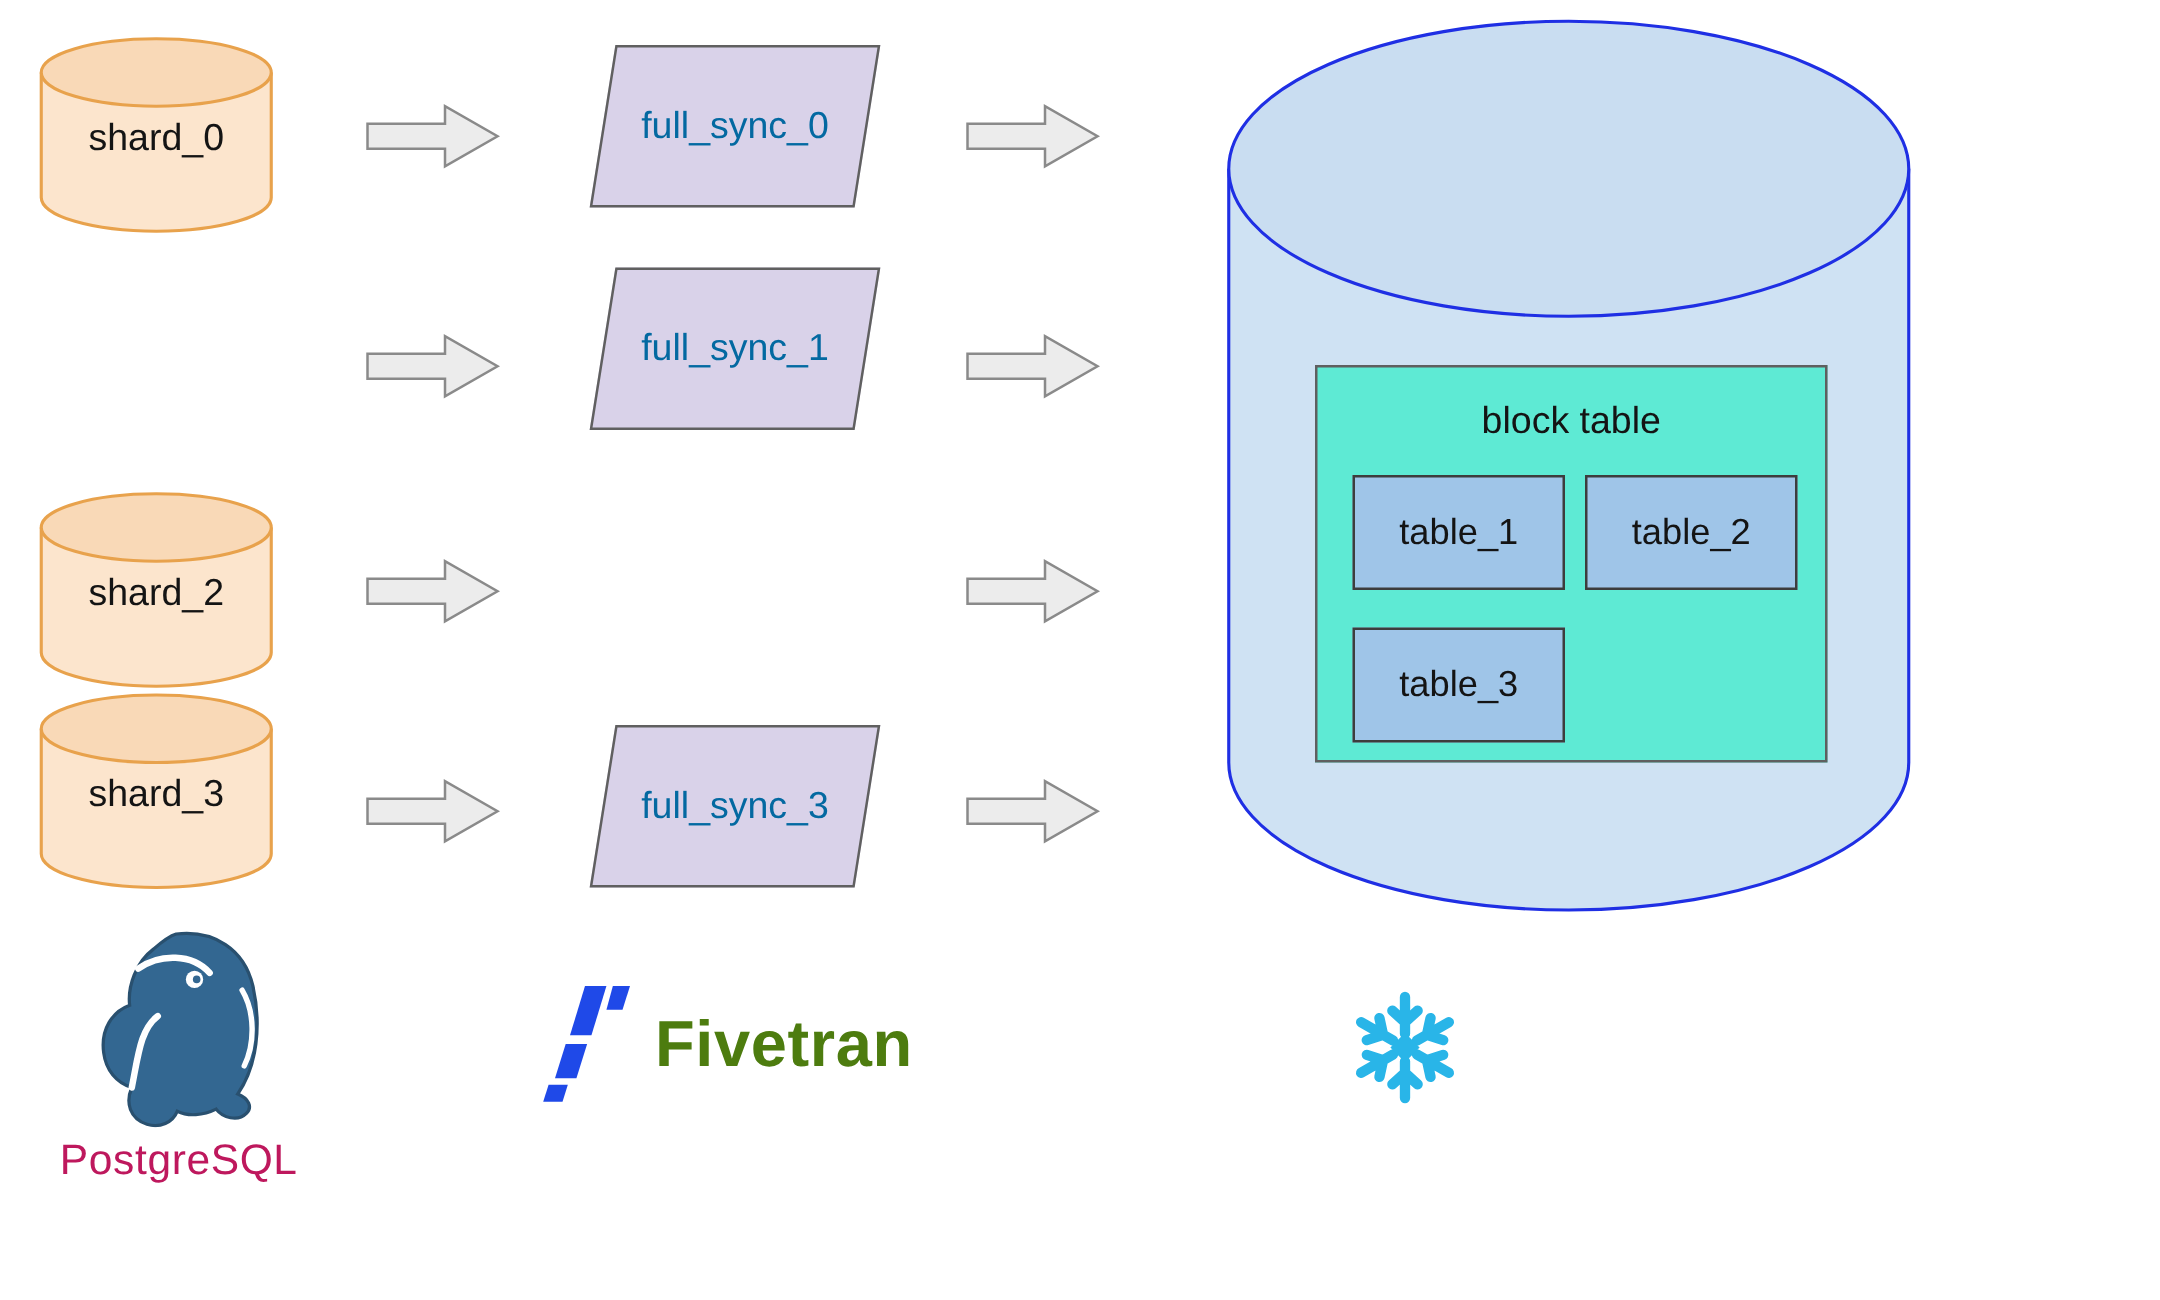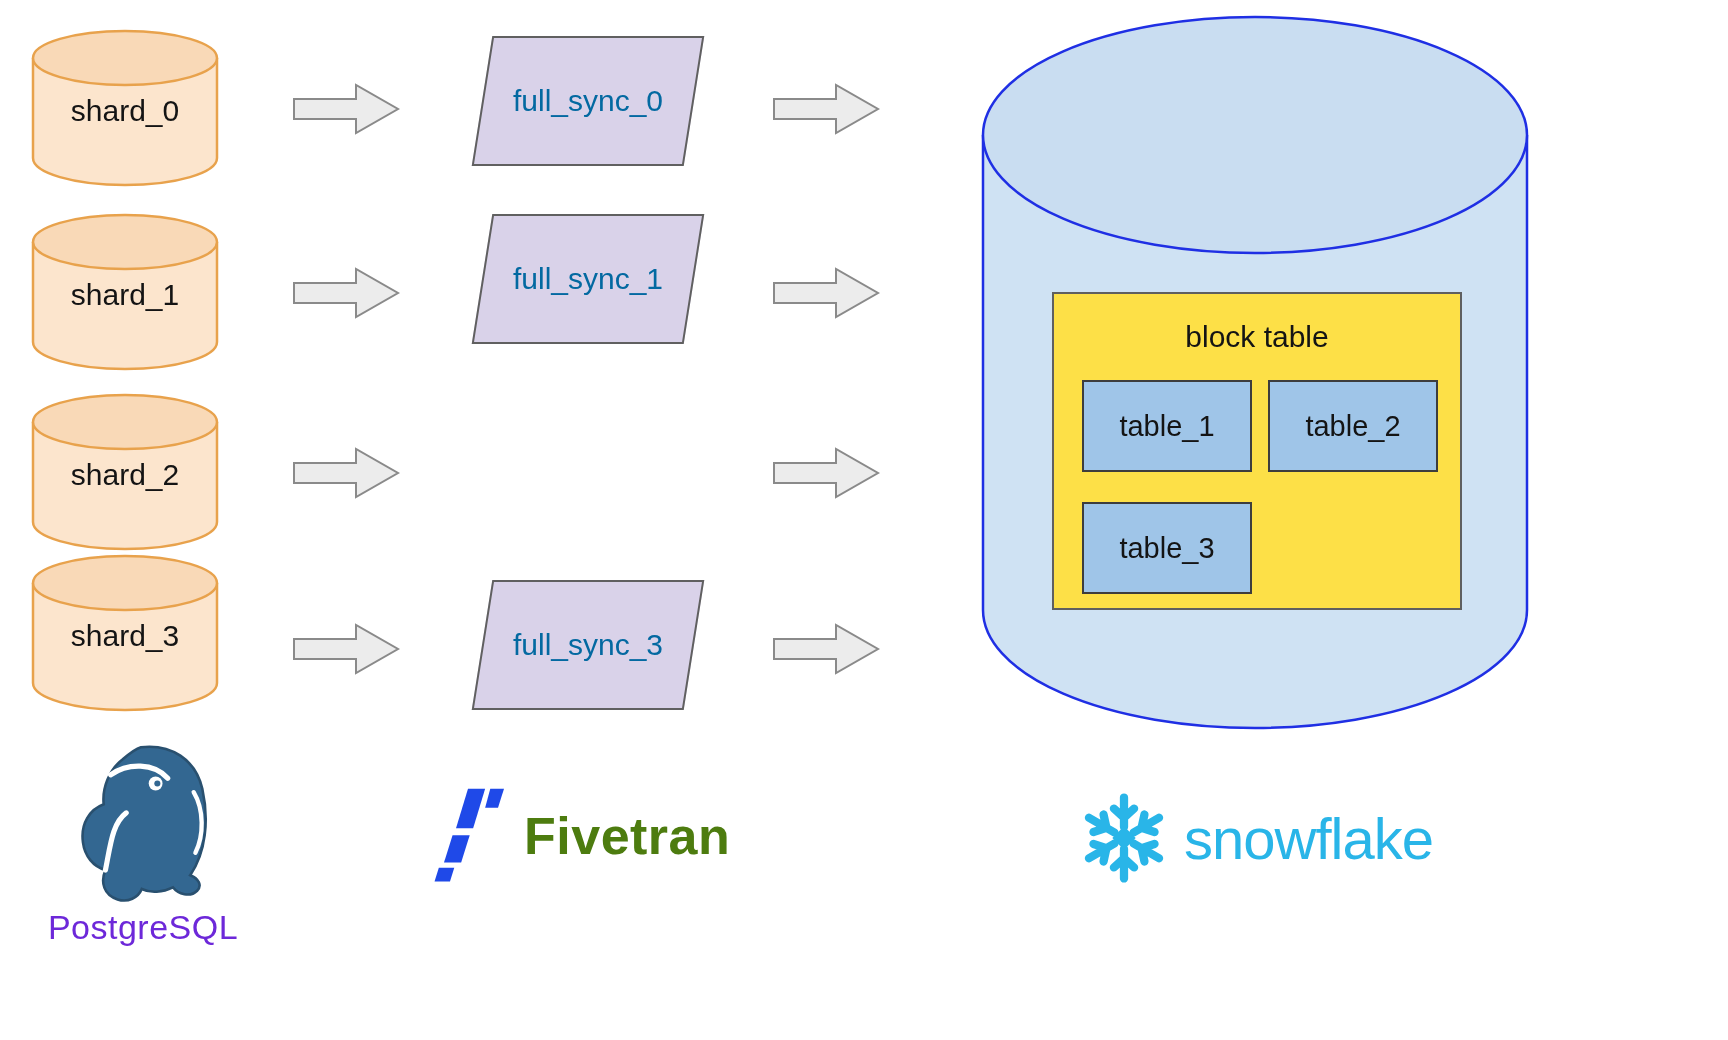--- a/index.html
+++ b/index.html
@@ -33,68 +33,61 @@
     display:flex; align-items:center; justify-content:center;
     font-size:30px; color:#0369a1;
   }
 
   
   .arrow svg path { fill:#ececec; stroke:#8a8a8a; stroke-width:2; }
 
   
   .block-table {
     width:410px; height:318px;
-    background:#fde047; border:2px solid #5f5f5f;
+    background:#5eead4; border:2px solid #5f5f5f;
   }
   .bt-title {
     width:100%; text-align:center; padding-top:26px;
     font-size:30px; color:#141414;
   }
   .bt-grid {
     position:absolute; left:28px; top:86px;
     width:356px; height:214px;
     display:grid; grid-template-columns:170px 170px; grid-template-rows:92px 92px;
     column-gap:16px; row-gap:30px;
   }
   .bt-cell {
     background:#9fc5e8; border:2px solid #3d3d3d;
     display:flex; align-items:center; justify-content:center;
     font-size:29px; color:#141414;
   }
 
   
   .pg-logo { width:210px; text-align:center; }
-  .pg-text { font-size:34px; color:#6d28d9; margin-top:2px; letter-spacing:0.5px; }
+  .pg-text { font-size:34px; color:#be185d; margin-top:2px; letter-spacing:0.5px; }
 
   .fivetran-logo { display:flex; align-items:center; gap:20px; }
   .fivetran-text { font-size:52px; font-weight:700; color:#4d7c0f; letter-spacing:0.5px; }
 
   .snowflake-logo { display:flex; align-items:center; gap:14px; }
   .snowflake-text { font-size:58px; font-weight:500; color:#29b5e8; letter-spacing:-1px; }
 </style>
 </head>
 <body>
 
 <div class="abs" style="left:0;top:0;width:1728px;height:757px;">
 
   <div class="abs shard" style="left:30px;top:28px;">
     <svg width="190" height="162" viewBox="0 0 190 162">
       <path d="M3,30 V130 A92,27 0 0 0 187,130 V30" fill="#fce5cd" stroke="#e8a24c" stroke-width="2.5"></path>
       <ellipse cx="95" cy="30" rx="92" ry="27" fill="#f9d9b7" stroke="#e8a24c" stroke-width="2.5"></ellipse>
     </svg>
     <span class="cyl-label">shard_0</span>
   </div>
 
-  <div class="abs shard" style="left:30px;top:212px;">
-    <svg width="190" height="162" viewBox="0 0 190 162">
-      <path d="M3,30 V130 A92,27 0 0 0 187,130 V30" fill="#fce5cd" stroke="#e8a24c" stroke-width="2.5"></path>
-      <ellipse cx="95" cy="30" rx="92" ry="27" fill="#f9d9b7" stroke="#e8a24c" stroke-width="2.5"></ellipse>
-    </svg>
-    <span class="cyl-label">shard_1</span>
-  </div>
 
   <div class="abs shard" style="left:30px;top:392px;">
     <svg width="190" height="162" viewBox="0 0 190 162">
       <path d="M3,30 V130 A92,27 0 0 0 187,130 V30" fill="#fce5cd" stroke="#e8a24c" stroke-width="2.5"></path>
       <ellipse cx="95" cy="30" rx="92" ry="27" fill="#f9d9b7" stroke="#e8a24c" stroke-width="2.5"></ellipse>
     </svg>
     <span class="cyl-label">shard_2</span>
   </div>
 
   <div class="abs shard" style="left:30px;top:553px;">
@@ -213,16 +206,15 @@
       <g stroke="#29b5e8" stroke-width="9" stroke-linecap="round" stroke-linejoin="round" fill="none">
         <path transform="rotate(0)" d="M0,-44 L0,-12 M-11,-32 L0,-22 L11,-32"></path>
         <path transform="rotate(60)" d="M0,-44 L0,-12 M-11,-32 L0,-22 L11,-32"></path>
         <path transform="rotate(120)" d="M0,-44 L0,-12 M-11,-32 L0,-22 L11,-32"></path>
         <path transform="rotate(180)" d="M0,-44 L0,-12 M-11,-32 L0,-22 L11,-32"></path>
         <path transform="rotate(240)" d="M0,-44 L0,-12 M-11,-32 L0,-22 L11,-32"></path>
         <path transform="rotate(300)" d="M0,-44 L0,-12 M-11,-32 L0,-22 L11,-32"></path>
       </g>
       <rect x="-9" y="-9" width="18" height="18" transform="rotate(45)" fill="#29b5e8"></rect>
     </svg>
-    <div class="snowflake-text">snowflake</div>
   </div>
 
 </div>
 
 </body></html>

